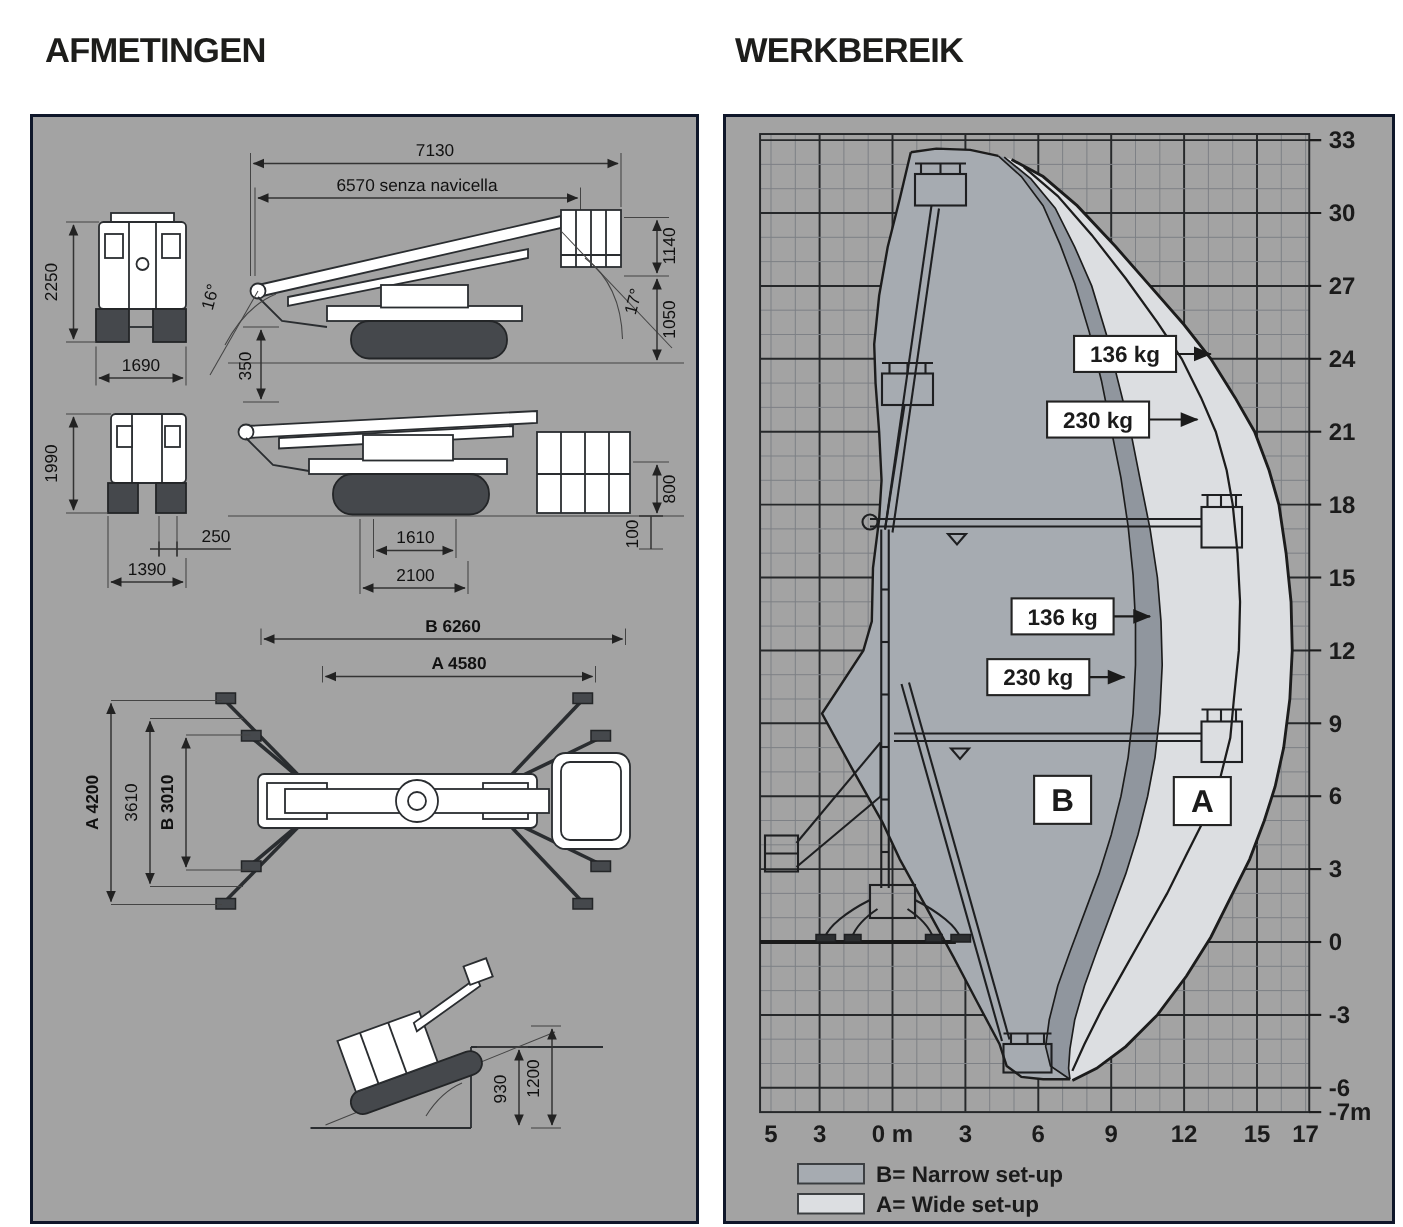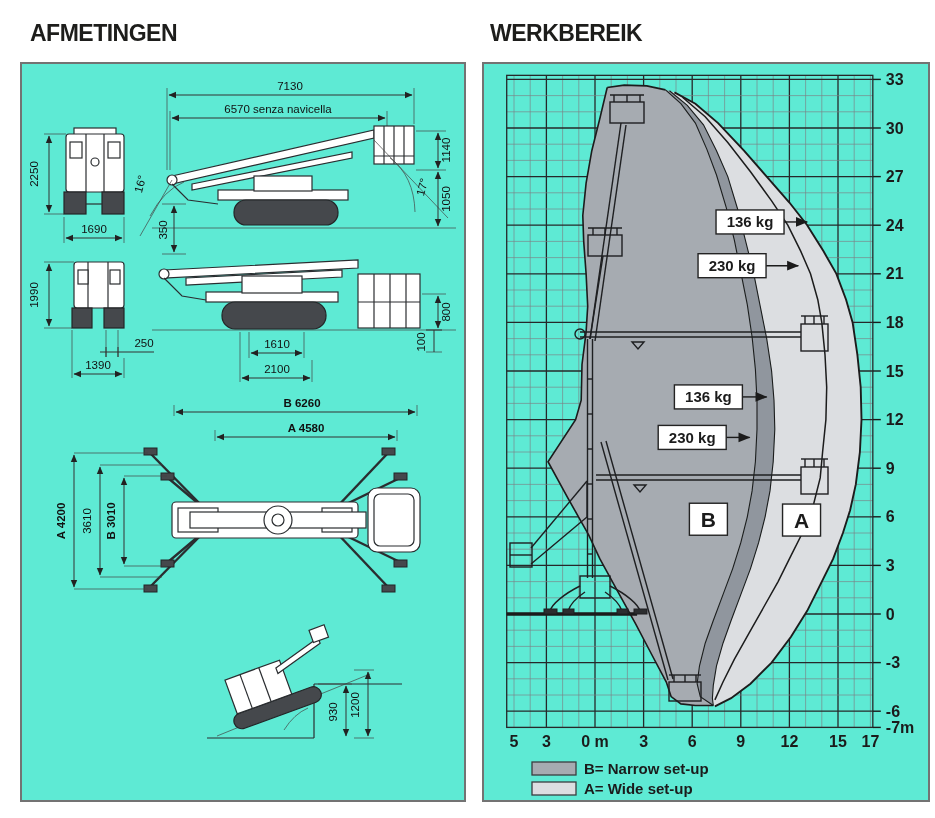--- a/index.html
+++ b/index.html
@@ -2,21 +2,21 @@
 <html><head>
 <meta charset="utf-8">
 <style>
   html,body{margin:0;padding:0;background:#fff;}
   #page{position:relative;width:935px;height:818px;background:#fff;
         font-family:"Liberation Sans",sans-serif;overflow:hidden;}
   .title{position:absolute;top:20px;font-size:23px;font-weight:bold;
          color:#1d1d1b;letter-spacing:-0.5px;}
   #title-left{left:30px;}
   #title-right{left:490px;}
-  .panel{position:absolute;top:62px;border:2px solid #737373;background:#5eead4;box-sizing:border-box;}
+  .panel{position:absolute;top:76px;border:2px solid #0f172a;background:#a3a3a3;box-sizing:border-box;}
   #panel-left{left:20px;width:446px;height:740px;}
   #panel-right{left:482px;width:448px;height:740px;text-align:right;}
   svg{display:block;}
   
   .mech{stroke:#2a2d30;stroke-width:1.2;fill:#fff;}
   .mech-d{stroke:#232527;stroke-width:1.2;fill:#45484c;}
   .mech-l{stroke:#2a2d30;stroke-width:1.2;fill:none;}
   .dim{stroke:#333;stroke-width:1;fill:none;}
   .ext{stroke:#444;stroke-width:0.7;fill:none;}
   .dimtxt{font-size:11.5px;fill:#111;}

